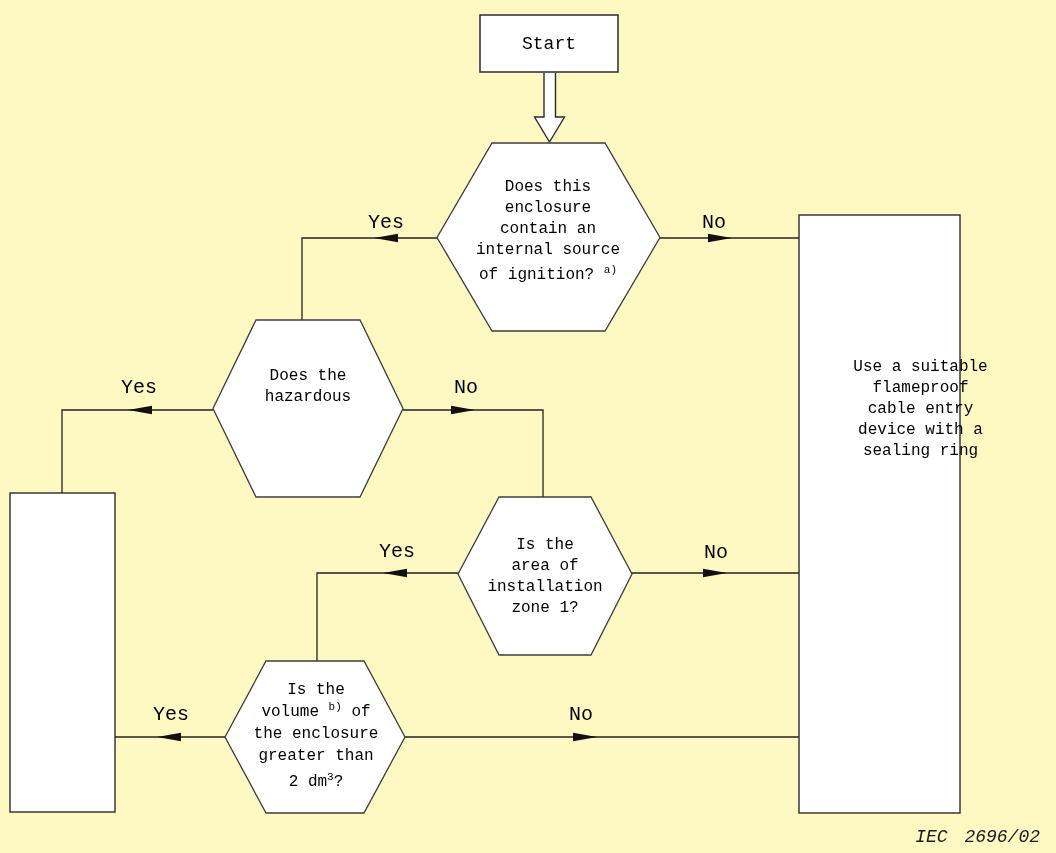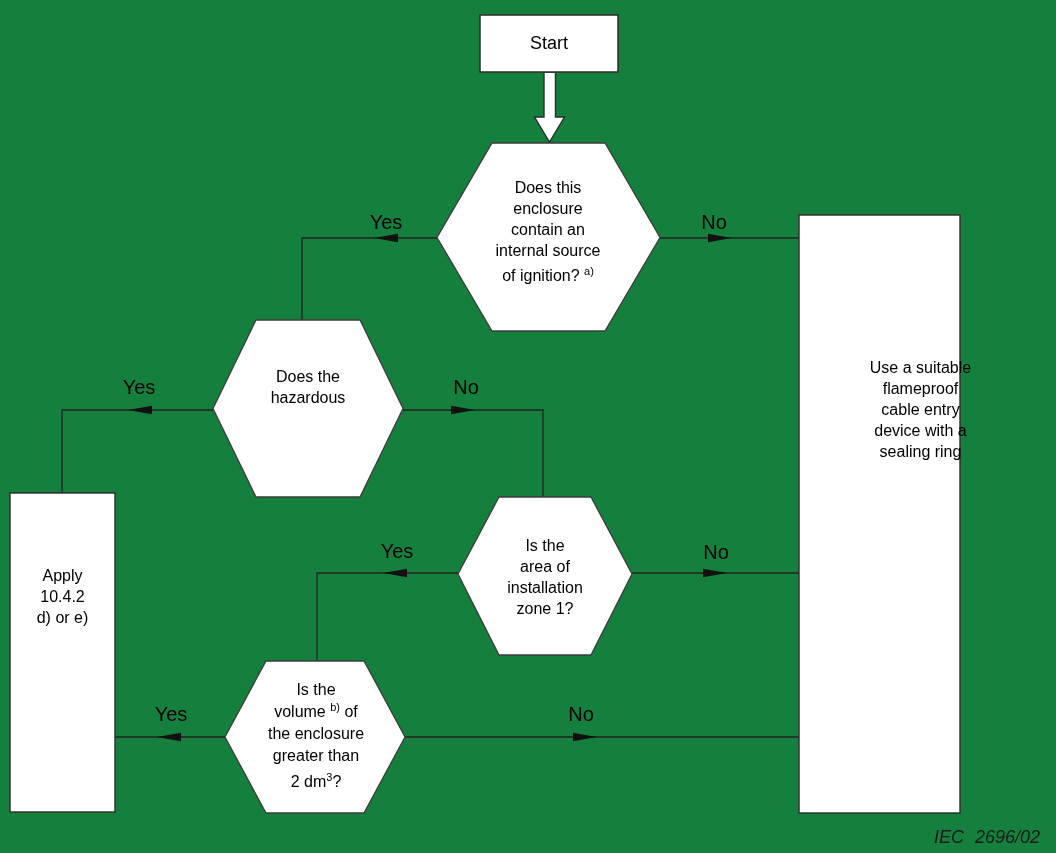--- a/index.html
+++ b/index.html
@@ -1,19 +1,19 @@
 <!DOCTYPE html>
 <html><head>
 <meta charset="utf-8">
 <style>
   html,body { margin:0; padding:0; background:#fff; }
   .canvas {
     position:relative; width:1056px; height:853px;
-    background:#15803d;
-    font-family:Liberation Sans, sans-serif;
+    background:#fef9c3;
+    font-family:Liberation Mono, monospace;
     color:#000;
     overflow:hidden;
   }
   .canvas > svg { position:absolute; left:0; top:0; }
   .node-text {
     position:absolute; text-align:center;
     font-size:16px; line-height:21px; white-space:nowrap;
   }
   .node-text .line { line-height:21px; }
   .node-text.lh22 .line { line-height:22px; }
@@ -94,25 +94,20 @@
   </div>
 
   <div class="node-text lh22" style="left:211px; top:679px; width:210px;">
     <div class="line">Is the</div>
     <div class="line"><span>volume</span> <sup>b)</sup> <span>of</span></div>
     <div class="line">the enclosure</div>
     <div class="line">greater than</div>
     <div class="line gap-top"><span>2 dm</span><sup>3</sup><span>?</span></div>
   </div>
 
-  <div class="node-text" style="left:12px; top:565px; width:101px;">
-    <div class="line">Apply</div>
-    <div class="line">10.4.2</div>
-    <div class="line">d) or e)</div>
-  </div>
 
   <div class="node-text" style="left:842px; top:357px; width:157px;">
     <div class="line">Use a suitable</div>
     <div class="line">flameproof</div>
     <div class="line">cable entry</div>
     <div class="line">device with a</div>
     <div class="line">sealing ring</div>
   </div>
 
   <div class="yn" style="left:386px; top:222px;">Yes</div>

